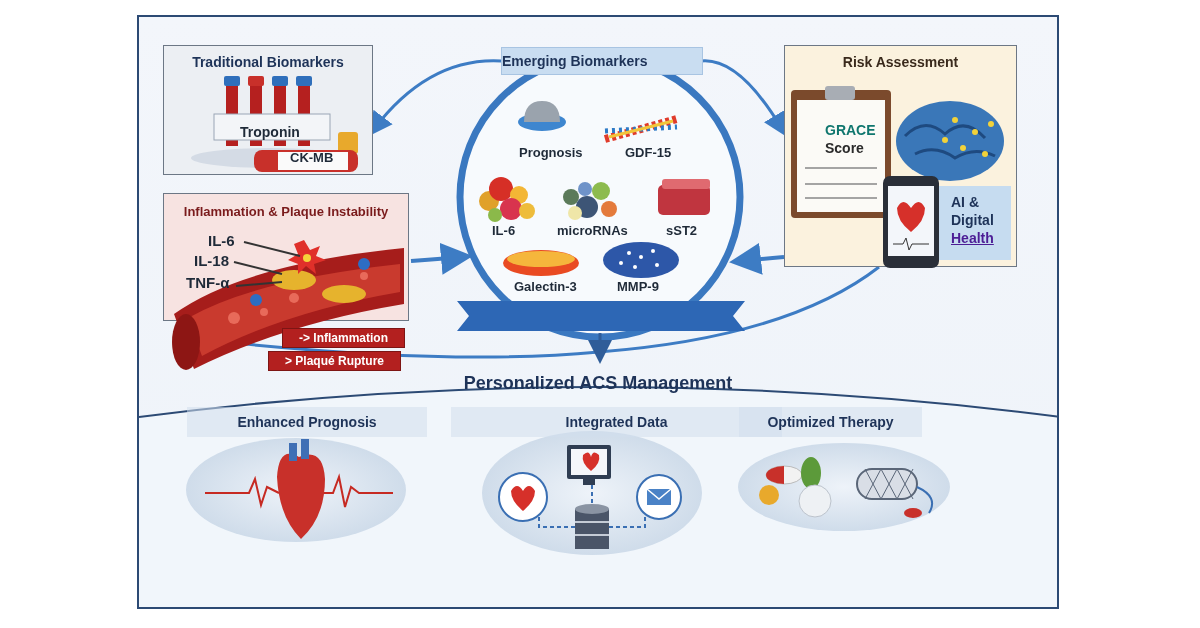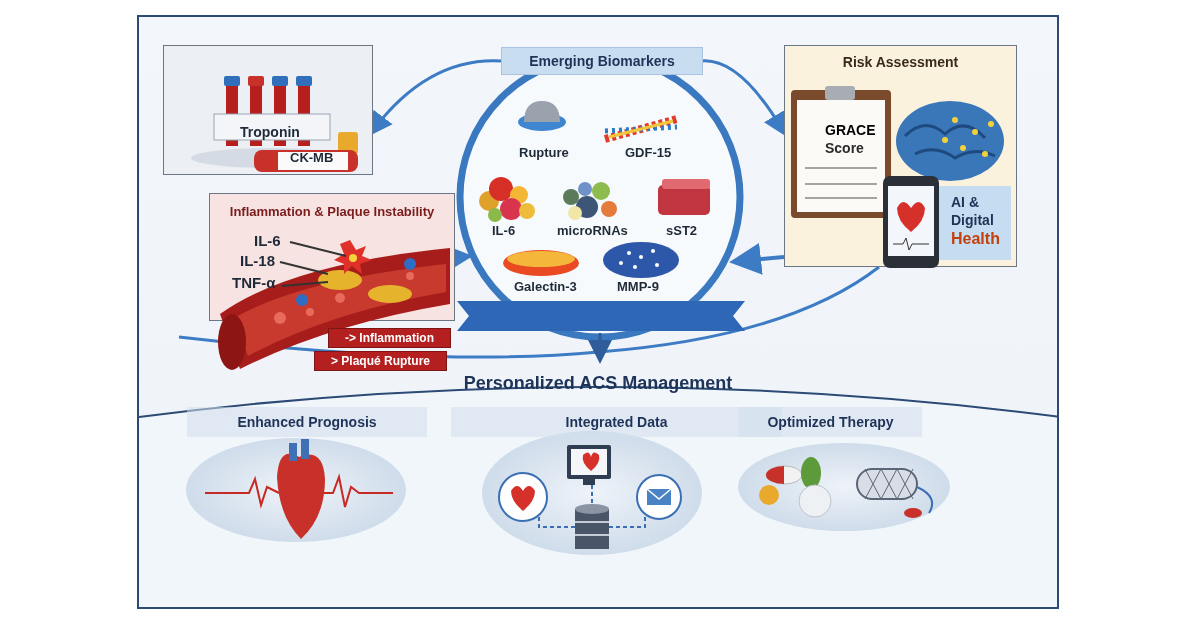--- a/index.html
+++ b/index.html
@@ -1,28 +1,28 @@
 <!DOCTYPE html>
 <html><head>
 <meta charset="utf-8">
 <style>
   html,body{margin:0;padding:0;background:#ffffff;}
   body{width:1200px;height:628px;position:relative;overflow:hidden;font-family:"Liberation Sans",sans-serif;}
   .frame{position:absolute;left:137px;top:15px;width:922px;height:594px;border:2px solid #2c4a74;box-sizing:border-box;background:linear-gradient(#f3f6fb,#eef3f9);overflow:hidden;}
   .bg-svg{position:absolute;left:0;top:0;}
   .box{position:absolute;box-sizing:border-box;border:1.5px solid #6c7785;}
   .trad{left:24px;top:28px;width:210px;height:130px;background:#eceff3;}
-  .infl{left:24px;top:176px;width:246px;height:128px;background:#f7e3e1;margin-left:46px;}
+  .infl{left:24px;top:176px;width:246px;height:128px;background:#f7e3e1;}
   .risk{left:645px;top:28px;width:233px;height:222px;background:#fbf2de;padding-left:36px;}
   .title{position:absolute;font-weight:bold;color:#1e3358;font-size:14px;white-space:nowrap;}
   .trad .title{left:0;right:0;text-align:center;top:8px;}
   .infl .title{left:0;right:0;text-align:center;top:10px;color:#7a1b1c;font-size:13px;}
   .risk .title{left:0;right:0;text-align:center;top:8px;color:#3a2a1c;}
   .label{position:absolute;font-weight:bold;white-space:nowrap;color:#1f2a38;}
-  .emerg-head{position:absolute;left:362px;top:30px;width:200px;height:26px;background:#c9ddf1;border:1px solid #a8c4e2;color:#1e3358;font-weight:bold;font-size:14px;text-align:center;line-height:26px;}
+  .emerg-head{position:absolute;left:362px;top:30px;width:200px;height:26px;background:#c9ddf1;border:1px solid #a8c4e2;color:#1e3358;font-weight:bold;font-size:14px;text-align:left;line-height:26px;}
   .ribbon{position:absolute;left:318px;top:284px;width:288px;height:30px;}
   .ribbon-text{position:absolute;left:0;right:0;top:6px;text-align:center;color:#fff;font-weight:bold;font-size:14px;}
   .main-title{position:absolute;left:0;right:0;top:356px;text-align:center;color:#1e3358;font-weight:bold;font-size:18px;}
   .col-head{position:absolute;top:390px;height:30px;background:rgba(210,222,236,0.55);color:#1e3358;font-weight:bold;font-size:14px;text-align:center;line-height:30px;}
   .tag{position:absolute;background:#b3201f;color:#fff;font-weight:bold;font-size:12px;padding:2px 16px;border:1px solid #7d1514;}
 </style>
 </head>
 <body>
 
 <div class="frame">
@@ -147,41 +147,42 @@
     </g>
     <g>
       <rect x="718" y="452" width="60" height="30" rx="15" fill="#d9dee6" stroke="#5a6678" stroke-width="2"></rect>
       <path d="M726,452 L742,482 M742,452 L758,482 M758,452 L774,482 M726,482 L742,452 M742,482 L758,452 M758,482 L774,452" stroke="#5a6678" stroke-width="1"></path>
       <path d="M778,470 Q800,480 790,496" stroke="#3a6fb3" stroke-width="2" fill="none"></path>
       <ellipse cx="774" cy="496" rx="9" ry="5" fill="#c8302a"></ellipse>
     </g>
   </svg>
 
   <div class="box trad">
+    <div class="title">Traditional Biomarkers</div>
     <svg width="210" height="130" style="position:absolute;left:0;top:0">
       <ellipse cx="105" cy="112" rx="78" ry="10" fill="#d4dbe5"></ellipse>
       <rect x="60" y="30" width="16" height="10" rx="2" fill="#2f6fbb"></rect>
       <rect x="84" y="30" width="16" height="10" rx="2" fill="#c8302a"></rect>
       <rect x="108" y="30" width="16" height="10" rx="2" fill="#2f6fbb"></rect>
       <rect x="132" y="30" width="16" height="10" rx="2" fill="#2f6fbb"></rect>
       <rect x="62" y="40" width="12" height="60" fill="#b5201f"></rect>
       <rect x="86" y="40" width="12" height="60" fill="#b5201f"></rect>
       <rect x="110" y="40" width="12" height="60" fill="#b5201f"></rect>
       <rect x="134" y="40" width="12" height="60" fill="#b5201f"></rect>
       <rect x="50" y="68" width="116" height="26" fill="#f3f5f8" stroke="#9aa6b5"></rect>
       <rect x="174" y="86" width="20" height="22" rx="3" fill="#e8a92c"></rect>
       <rect x="90" y="104" width="104" height="22" rx="8" fill="#c8302a"></rect>
       <rect x="114" y="106" width="70" height="18" fill="#fafafa"></rect>
     </svg>
     <div class="label" style="left:76px;top:78px;font-size:14px;">Troponin</div>
     <div class="label" style="left:126px;top:104px;font-size:13px;">CK-MB</div>
   </div>
 
   <div class="emerg-head">Emerging Biomarkers</div>
-  <div class="label" style="left:380px;top:128px;font-size:13px;">Rupture</div>
+  <div class="label" style="left:380px;top:128px;font-size:13px;">Prognosis</div>
   <div class="label" style="left:486px;top:128px;font-size:13px;">GDF-15</div>
   <div class="label" style="left:353px;top:206px;font-size:13px;">IL-6</div>
   <div class="label" style="left:418px;top:206px;font-size:13px;">microRNAs</div>
   <div class="label" style="left:527px;top:206px;font-size:13px;">sST2</div>
   <div class="label" style="left:375px;top:262px;font-size:13px;">Galectin-3</div>
   <div class="label" style="left:478px;top:262px;font-size:13px;">MMP-9</div>
 
   <div class="ribbon">
     <svg width="288" height="30" style="position:absolute;left:0;top:0">
       <path d="M0,0 L288,0 L276,15 L288,30 L0,30 L12,15 Z" fill="#2d67b5"></path>
@@ -208,25 +209,25 @@
           <circle cx="206" cy="78" r="3" fill="#f2d23a"></circle>
       </g>
       <rect x="150" y="140" width="76" height="74" fill="#c6dcf0"></rect>
       <g>
         <rect x="98" y="130" width="56" height="92" rx="7" fill="#2a2f38"></rect>
         <rect x="103" y="140" width="46" height="70" fill="#f3f6fa"></rect>
         <path d="M112,162 Q118,150 126,162 Q134,150 140,162 Q140,175 126,186 Q112,175 112,162 Z" fill="#d6302a"></path>
         <path d="M108,198 L118,198 L121,192 L124,204 L127,198 L144,198" stroke="#333" stroke-width="1" fill="none"></path>
       </g>
     </svg>
-    <div class="label" style="left:40px;top:76px;font-size:14px;color:#000000;">GRACE</div>
+    <div class="label" style="left:40px;top:76px;font-size:14px;color:#0f766e;">GRACE</div>
     <div class="label" style="left:40px;top:94px;font-size:14px;color:#2a2a2a;">Score</div>
     <div class="label" style="left:166px;top:148px;font-size:14px;color:#1e3358;">AI &amp;</div>
     <div class="label" style="left:166px;top:166px;font-size:14px;color:#1e3358;">Digital</div>
-    <div class="label" style="left:166px;top:184px;font-size:16px;color:#c2410c;">Health</div>
+    <div class="label" style="left:166px;top:184px;font-size:14px;color:#4c1d95;text-decoration:underline;">Health</div>
   </div>
 
   <div class="box infl">
     <div class="title">Inflammation &amp; Plaque Instability</div>
     <svg width="246" height="182" style="position:absolute;left:0;top:0">
       <path d="M10,120 Q80,70 240,54 L240,110 Q120,130 30,175 Z" fill="#a61d1b"></path>
       <path d="M24,124 Q90,86 236,70 L236,98 Q120,118 38,162 Z" fill="#c93a2e"></path>
       <ellipse cx="22" cy="148" rx="14" ry="28" fill="#8d1614"></ellipse>
       <circle cx="70" cy="124" r="6" fill="#e86a5a"></circle>
         <circle cx="100" cy="118" r="4" fill="#e86a5a"></circle>

